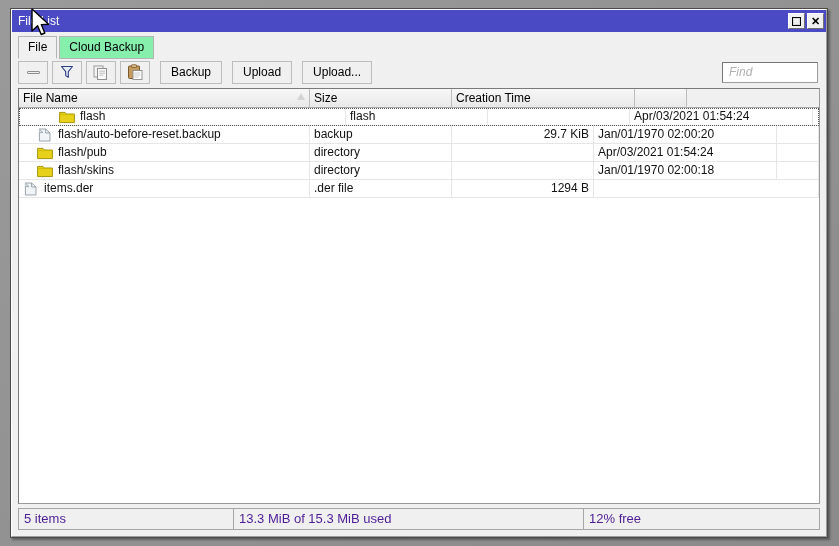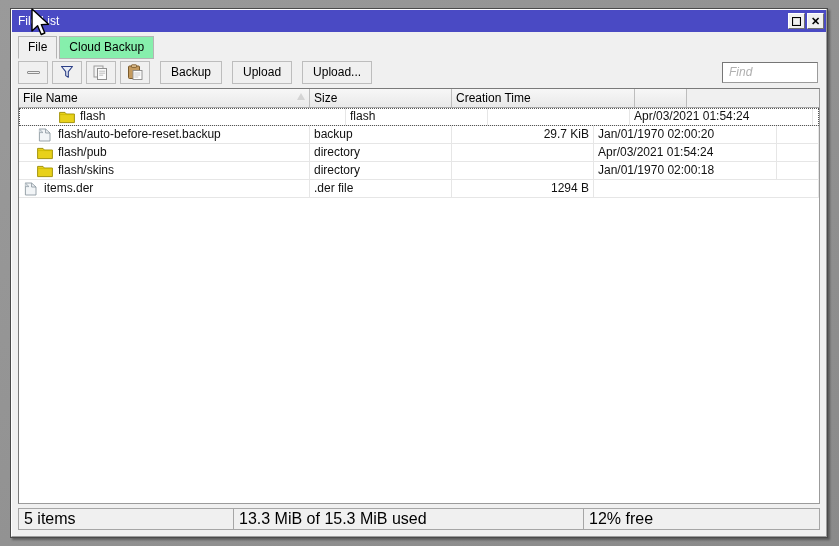--- a/index.html
+++ b/index.html
@@ -237,27 +237,27 @@
   
   .statusbar {
     flex: 0 0 auto;
     height: 22px;
     margin: 4px 6px 6px 6px;
     display: flex;
     border: 1px solid #a6a6a6;
     background: #f0f0f0;
   }
   .st-cell {
-    font-size: 16px;
+    font-size: 13px;
     line-height: 20px;
     padding: 0 5px;
     border-right: 1px solid #a6a6a6;
     white-space: nowrap;
     overflow: hidden;
-    color: #000000;
+    color: #4c1d95;
   }
   .st-cell:last-child { border-right: 0; flex: 1 1 auto; }
 
   
   #cursor {
     position: absolute;
     left: 30px; top: 8px;
     width: 22px; height: 32px;
     pointer-events: none;
     z-index: 50;

